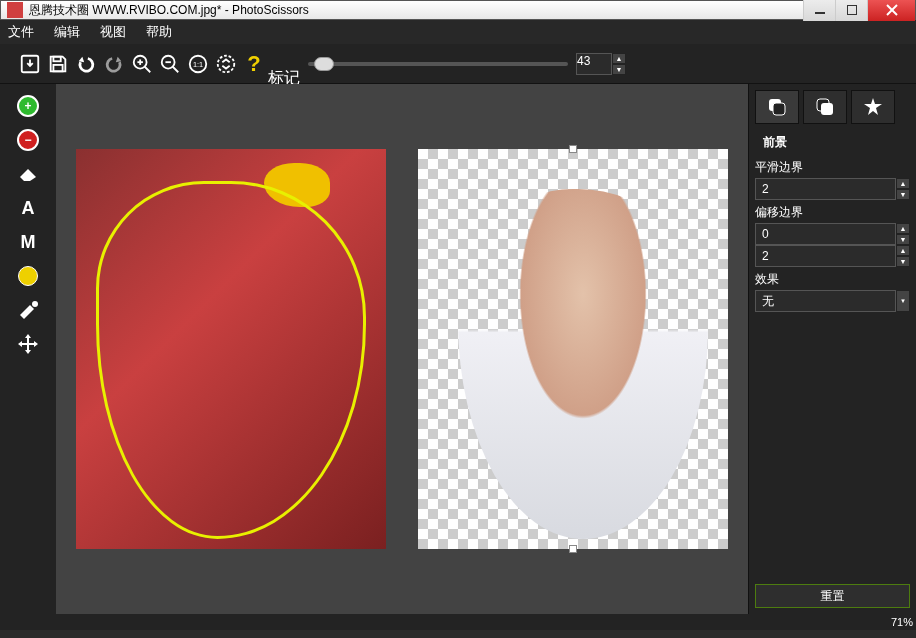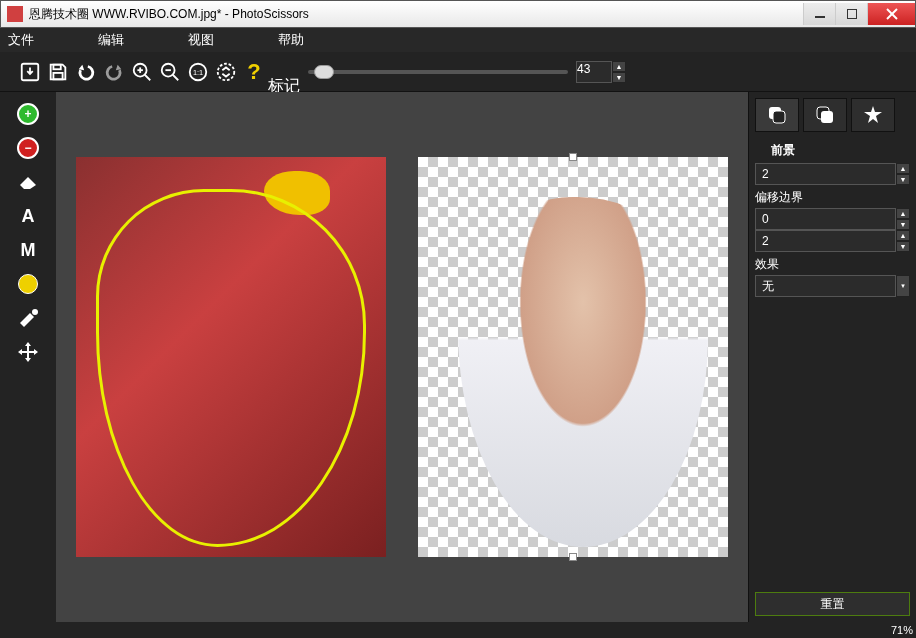--- a/index.html
+++ b/index.html
@@ -1,23 +1,23 @@
 <!DOCTYPE html>
 <html><head>
 <meta charset="utf-8">
 <style>
   * { box-sizing: border-box; margin: 0; padding: 0; }
   body { width: 916px; height: 638px; font-family: "Microsoft YaHei", Arial, sans-serif; font-size: 12px; color: #fff; background: #2b2b2b; overflow: hidden; }
-  .titlebar { height: 28px; background: linear-gradient(#ffffff, #e8e8e8); display: flex; align-items: center; color: #000; border: 1px solid #555; position: relative; }
+  .titlebar { height: 20px; background: linear-gradient(#ffffff, #e8e8e8); display: flex; align-items: center; color: #000; border: 1px solid #555; position: relative; }
   .titlebar .app-icon { width: 16px; height: 16px; background: #d04040; margin: 0 6px; display: inline-block; }
   .titlebar .title { flex: 1; font-size: 12px; }
   .win-controls { display: flex; height: 22px; }
   .win-btn { width: 32px; display: flex; align-items: center; justify-content: center; background: linear-gradient(#ededed,#d8d8d8); border-left: 1px solid #ccc; }
   .win-btn.close { width: 48px; background: linear-gradient(#e55,#c22); color: #fff; border-top-right-radius: 0; }
-  .menubar { height: 24px; background: #282828; display: flex; align-items: center; padding: 0 8px; gap: 64px; font-size: 13px; }
+  .menubar { height: 24px; background: #282828; display: flex; align-items: center; padding: 0 8px; gap: 20px; font-size: 13px; }
   .menubar span { cursor: default; }
   .toolbar { height: 40px; background: #232323; display: flex; align-items: center; padding: 0 10px 0 16px; border-bottom: 1px solid #121212; }
   .tbtn { width: 28px; height: 28px; display: flex; align-items: center; justify-content: center; color: #fff; cursor: pointer; }
   .tbtn svg { width: 22px; height: 22px; }
   .mark-label { font-size: 16px; line-height: 13px; margin-top: 40px; }
   .slider-track { flex: 1; height: 4px; background: #555; border-radius: 2px; margin: 0 8px; position: relative; max-width: 260px; }
   .slider-thumb { position: absolute; left: 6px; top: -5px; width: 20px; height: 14px; background: #ddd; border-radius: 7px; border:1px solid #999;}
   .num-input { width: 36px; height: 22px; background: #2b2b2b; border: 1px solid #555; color: #fff; text-align: left; }
   .stepper-btns { display:flex; flex-direction:column; }
   .stepper-btns span{ width:14px; height:11px; background:#444; display:flex; align-items:center; justify-content:center; font-size:7px; border:1px solid #222;}
@@ -35,21 +35,21 @@
   .left-placeholder { background: linear-gradient(135deg, #8a3030 0%, #c94040 40%, #7a2020 100%); }
   .left-placeholder::after { content:''; position:absolute; top:32px; left:20px; right:20px; bottom:10px; border:3px solid #e8f000; border-radius: 40% 50% 55% 45% / 30% 38% 60% 60%; }
   .yellow-blob{ position:absolute; top:14px; right:56px; width:66px; height:44px; background:#f0c000; border-radius:50% 50% 40% 60%;}
   .checker { background-image: linear-gradient(45deg,#ccc 25%,transparent 25%), linear-gradient(-45deg,#ccc 25%,transparent 25%), linear-gradient(45deg,transparent 75%,#ccc 75%), linear-gradient(-45deg,transparent 75%,#ccc 75%); background-size:20px 20px; background-position:0 0,0 10px,10px -10px,-10px 0; background-color:#fff;}
   .subject { position:absolute; top:40px; left:40px; right:20px; bottom:10px; background: radial-gradient(ellipse at 50% 30%, #e3c2aa 0%, #d0a088 35%, transparent 36%), linear-gradient(180deg, transparent 40%, #f0f0f5 41%, #d8dae0 100%); border-radius: 46% 52% 50% 50% / 35% 38% 60% 62%; }
   .handle{ position:absolute; width:8px; height:8px; background:#fff; border:1px solid #888; }
   .right-panel { width:168px; background:#232323; border-left:1px solid #111; display:flex; flex-direction:column; padding:6px;}
   .tabbar { display:flex; gap:4px; margin-bottom:6px;}
   .tab { width:44px; height:34px; background:#2e2e2e; display:flex; align-items:center; justify-content:center; border:1px solid #111; cursor:pointer;}
   .tab.active { background:#3a3a3a; }
-  .section-title{ font-weight:bold; font-size:12px; margin:4px 16px;}
+  .section-title{ font-weight:bold; font-size:12px; margin:4px 8px;}
   .param-label{ font-size:12px; margin:4px 0 2px 0;}
   .param-input{ display:flex; }
   .param-input .val { flex:1; height:22px; background:#2b2b2b; border:1px solid #555; color:#fff; padding:0 6px; display:flex; align-items:center;}
   .reset-btn{ margin-top:auto; height:24px; background:#2e2e2e; border:1px solid #4d7c0f; display:flex; align-items:center; justify-content:center; cursor:pointer;}
   .statusbar{ height:16px; background:#232323; display:flex; align-items:center; justify-content:flex-end; padding:0 3px; font-size:11px;}
 </style>
 </head>
 <body>
 
 <div class="titlebar">
@@ -215,20 +215,21 @@
           </svg>
         </div>
       <div class="tab">
           <svg width="20" height="20">
             <polygon points="10,1 12,7 19,7 13,11 15,18 10,14 5,18 7,11 1,7 8,7" fill="#fff"></polygon>
           </svg>
         </div>
     </div>
     <div class="section-title">前景</div>
 
+    <div class="param-label">平滑边界</div>
     <div class="param-input">
       <div class="val">2</div>
       <div class="stepper-btns">
           <span>▲</span>
           <span>▼</span>
         </div>
     </div>
 
     <div class="param-label">偏移边界</div>
     <div class="param-input">

